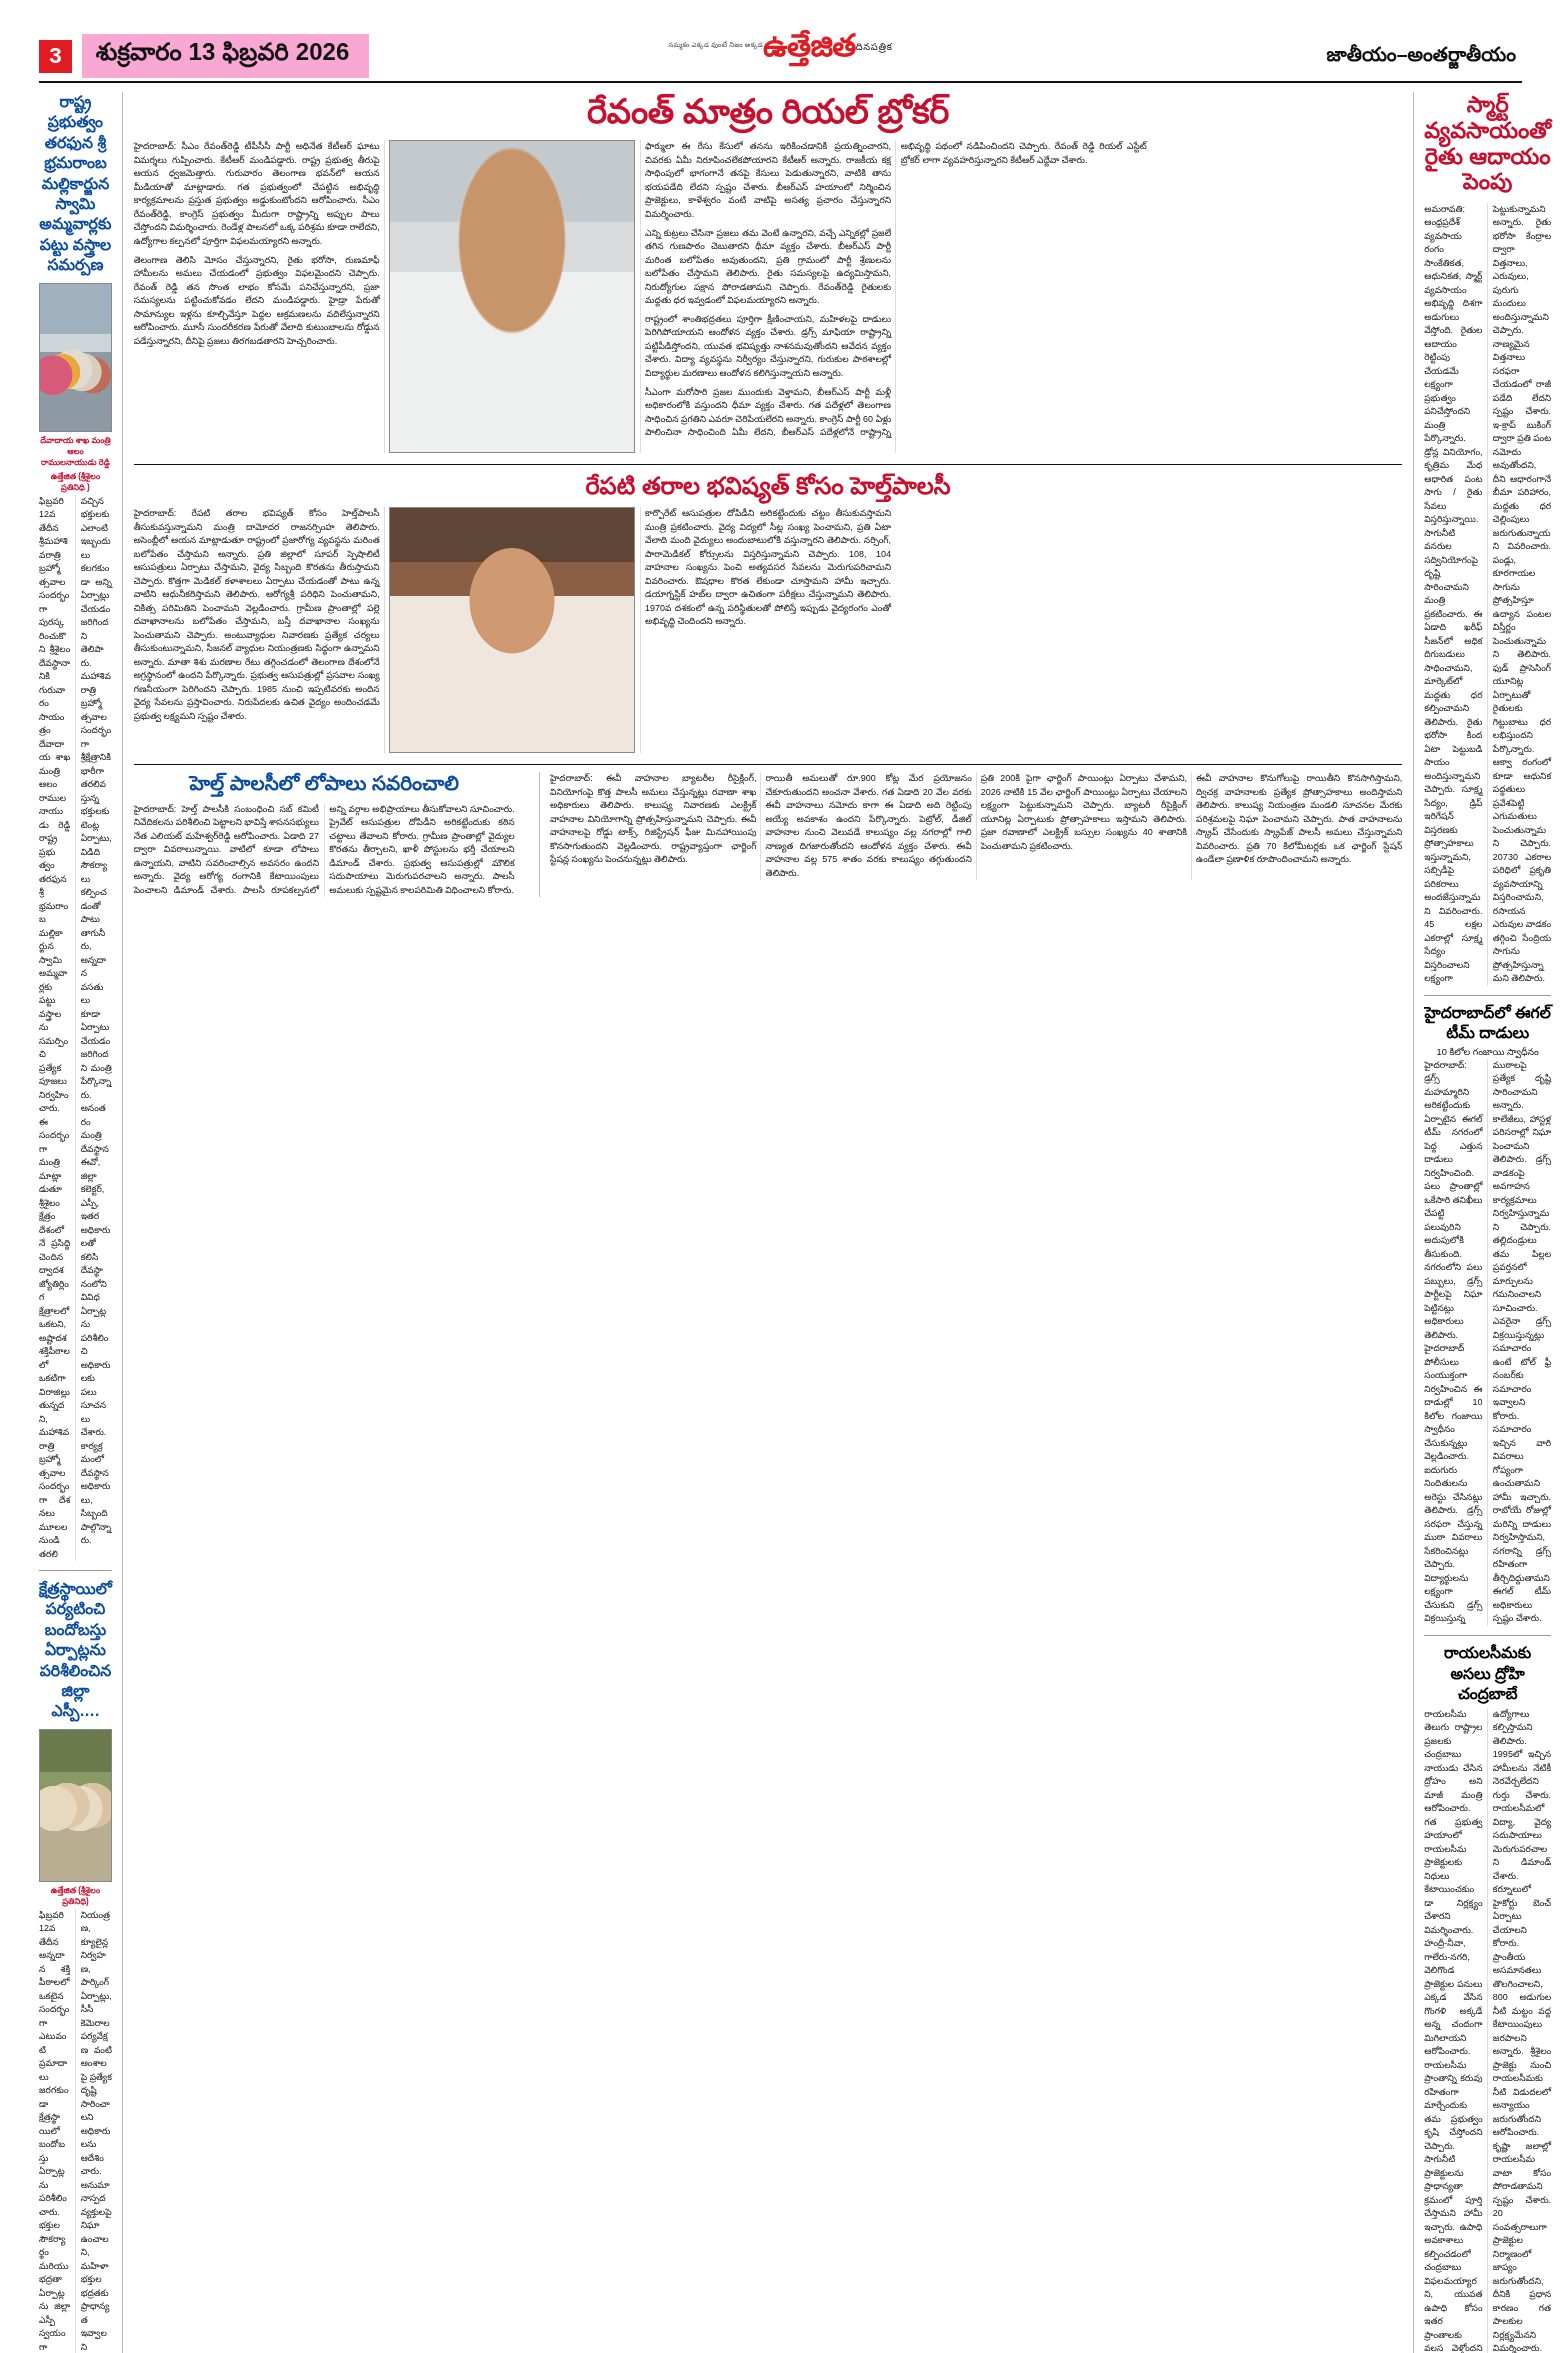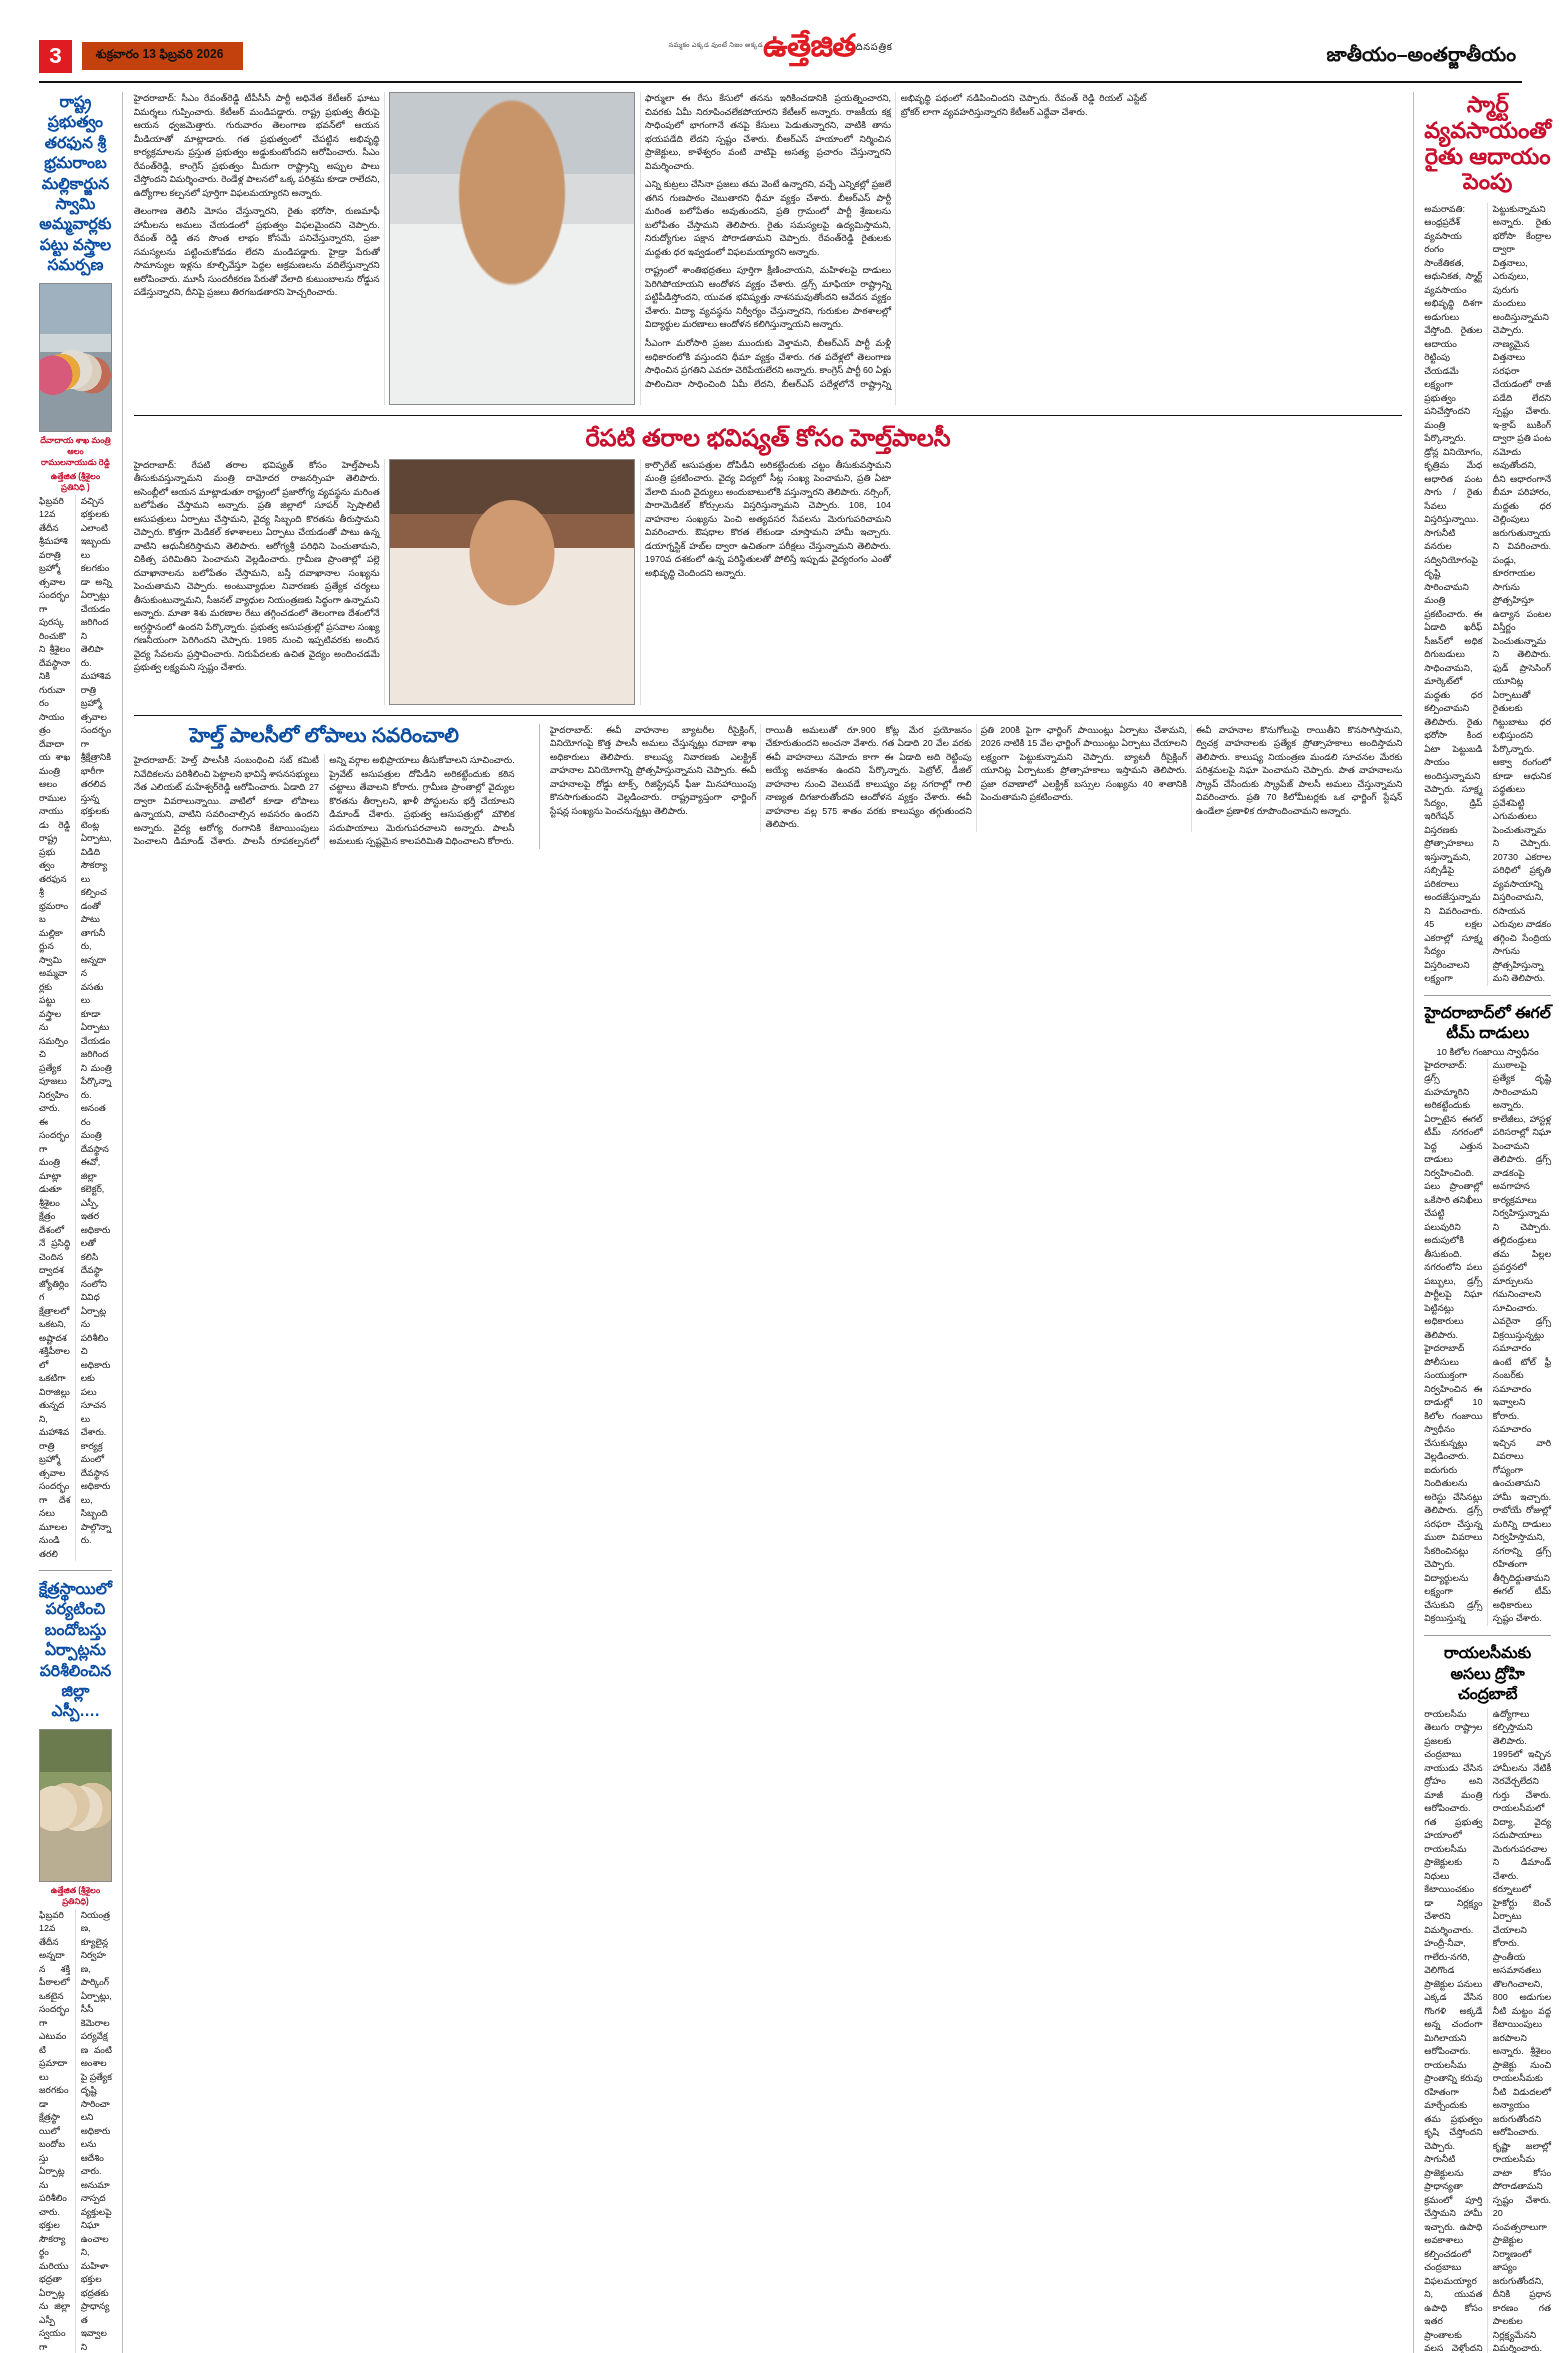--- a/index.html
+++ b/index.html
@@ -29,23 +29,23 @@
   }
   .pageno {
     width: 33px; height: 33px;
     background: #e11b22;
     color: #fff;
     font-size: 22.4px; font-weight: bold;
     display: flex; align-items: center; justify-content: center;
     margin-right: 10.4px;
   }
   .date-box {
-    background: #c2410c;
+    background: #f9a8d4;
     color: #111;
-    font-size: 12px;
+    font-size: 24px;
     font-weight: bold;
     padding: 4.5px 19.4px 6px 13.4px;
     letter-spacing: 0.1px;
   }
   .masthead-spacer { flex: 1; }
   .brand {
     display: flex; flex-direction: row; align-items: center;
     position: absolute; left: 50%; transform: translateX(-50%);
     top: -3px;
   }
@@ -218,20 +218,21 @@
         <div class="photo photo-2"></div>
         <div class="caption small">ఉత్తేజిత (శ్రీశైలం ప్రతినిధి)</div>
         <div class="body-text cols2">ఫిబ్రవరి 12వ తేదీన అన్నదాన శక్తి పీఠాలలో ఒకటైన సందర్భంగా ఎటువంటి ప్రమాదాలు జరగకుండా క్షేత్రస్థాయిలో బందోబస్తు ఏర్పాట్లను పరిశీలించారు. భక్తుల సౌకర్యార్థం మరియు భద్రతా ఏర్పాట్లను జిల్లా ఎస్పీ స్వయంగా పరిశీలించి సిబ్బందికి పలు సూచనలు చేశారు. శివరాత్రి జాతరకు వచ్చే భక్తులకు ఎలాంటి ఇబ్బందులు కలుగకుండా ట్రాఫిక్ నియంత్రణ, క్యూలైన్ల నిర్వహణ, పార్కింగ్ ఏర్పాట్లు, సీసీ కెమెరాల పర్యవేక్షణ వంటి అంశాలపై ప్రత్యేక దృష్టి సారించాలని అధికారులను ఆదేశించారు. అనుమానాస్పద వ్యక్తులపై నిఘా ఉంచాలని, మహిళా భక్తుల భద్రతకు ప్రాధాన్యత ఇవ్వాలని సూచించారు. ఈ కార్యక్రమంలో అదనపు ఎస్పీ, డీఎస్పీలు, సీఐలు, ఎస్ఐలు మరియు పోలీసు సిబ్బంది పాల్గొన్నారు.</div>
       </div>
 
     </div>
 
     <div class="col col-mid">
 
       <div>
+        <h1 class="headline">రేవంత్ మాత్రం రియల్ బ్రోకర్</h1>
 
         <div class="body-text" style="column-count:5; column-gap:9.7px; column-rule:0.7px solid #ddd;">
           <p>హైదరాబాద్: సీఎం రేవంత్‌రెడ్డి టీపీసీసీ పార్టీ అధినేత కేటీఆర్ ఘాటు విమర్శలు గుప్పించారు. కేటీఆర్ మండిపడ్డారు. రాష్ట్ర ప్రభుత్వ తీరుపై ఆయన ధ్వజమెత్తారు. గురువారం తెలంగాణ భవన్‌లో ఆయన మీడియాతో మాట్లాడారు. గత ప్రభుత్వంలో చేపట్టిన అభివృద్ధి కార్యక్రమాలను ప్రస్తుత ప్రభుత్వం అడ్డుకుంటోందని ఆరోపించారు. సీఎం రేవంత్‌రెడ్డి, కాంగ్రెస్ ప్రభుత్వం మీదుగా రాష్ట్రాన్ని అప్పుల పాలు చేస్తోందని విమర్శించారు. రెండేళ్ల పాలనలో ఒక్క పరిశ్రమ కూడా రాలేదని, ఉద్యోగాల కల్పనలో పూర్తిగా విఫలమయ్యారని అన్నారు.</p>
           <p>తెలంగాణ తెలిసి మోసం చేస్తున్నారని, రైతు భరోసా, రుణమాఫీ హామీలను అమలు చేయడంలో ప్రభుత్వం విఫలమైందని చెప్పారు. రేవంత్ రెడ్డి తన సొంత లాభం కోసమే పనిచేస్తున్నారని, ప్రజా సమస్యలను పట్టించుకోవడం లేదని మండిపడ్డారు. హైడ్రా పేరుతో సామాన్యుల ఇళ్లను కూల్చివేస్తూ పెద్దల ఆక్రమణలను వదిలేస్తున్నారని ఆరోపించారు. మూసీ సుందరీకరణ పేరుతో వేలాది కుటుంబాలను రోడ్డున పడేస్తున్నారని, దీనిపై ప్రజలు తిరగబడతారని హెచ్చరించారు.</p>
           <div class="float-center">
             <div class="photo photo-portrait"></div>
           </div>
           <p>ఫార్ములా ఈ రేసు కేసులో తనను ఇరికించడానికి ప్రయత్నించారని, చివరకు ఏమీ నిరూపించలేకపోయారని కేటీఆర్ అన్నారు. రాజకీయ కక్ష సాధింపులో భాగంగానే తనపై కేసులు పెడుతున్నారని, వాటికి తాను భయపడేది లేదని స్పష్టం చేశారు. బీఆర్ఎస్ హయాంలో నిర్మించిన ప్రాజెక్టులు, కాళేశ్వరం వంటి వాటిపై అసత్య ప్రచారం చేస్తున్నారని విమర్శించారు.</p>
           <p>ఎన్ని కుట్రలు చేసినా ప్రజలు తమ వెంటే ఉన్నారని, వచ్చే ఎన్నికల్లో ప్రజలే తగిన గుణపాఠం చెబుతారని ధీమా వ్యక్తం చేశారు. బీఆర్ఎస్ పార్టీ మరింత బలోపేతం అవుతుందని, ప్రతి గ్రామంలో పార్టీ శ్రేణులను బలోపేతం చేస్తామని తెలిపారు. రైతు సమస్యలపై ఉద్యమిస్తామని, నిరుద్యోగుల పక్షాన పోరాడతామని చెప్పారు. రేవంత్‌రెడ్డి రైతులకు మద్దతు ధర ఇవ్వడంలో విఫలమయ్యారని అన్నారు.</p>
           <p>రాష్ట్రంలో శాంతిభద్రతలు పూర్తిగా క్షీణించాయని, మహిళలపై దాడులు పెరిగిపోయాయని ఆందోళన వ్యక్తం చేశారు. డ్రగ్స్ మాఫియా రాష్ట్రాన్ని పట్టిపీడిస్తోందని, యువత భవిష్యత్తు నాశనమవుతోందని ఆవేదన వ్యక్తం చేశారు. విద్యా వ్యవస్థను నిర్వీర్యం చేస్తున్నారని, గురుకుల పాఠశాలల్లో విద్యార్థుల మరణాలు ఆందోళన కలిగిస్తున్నాయని అన్నారు.</p>

